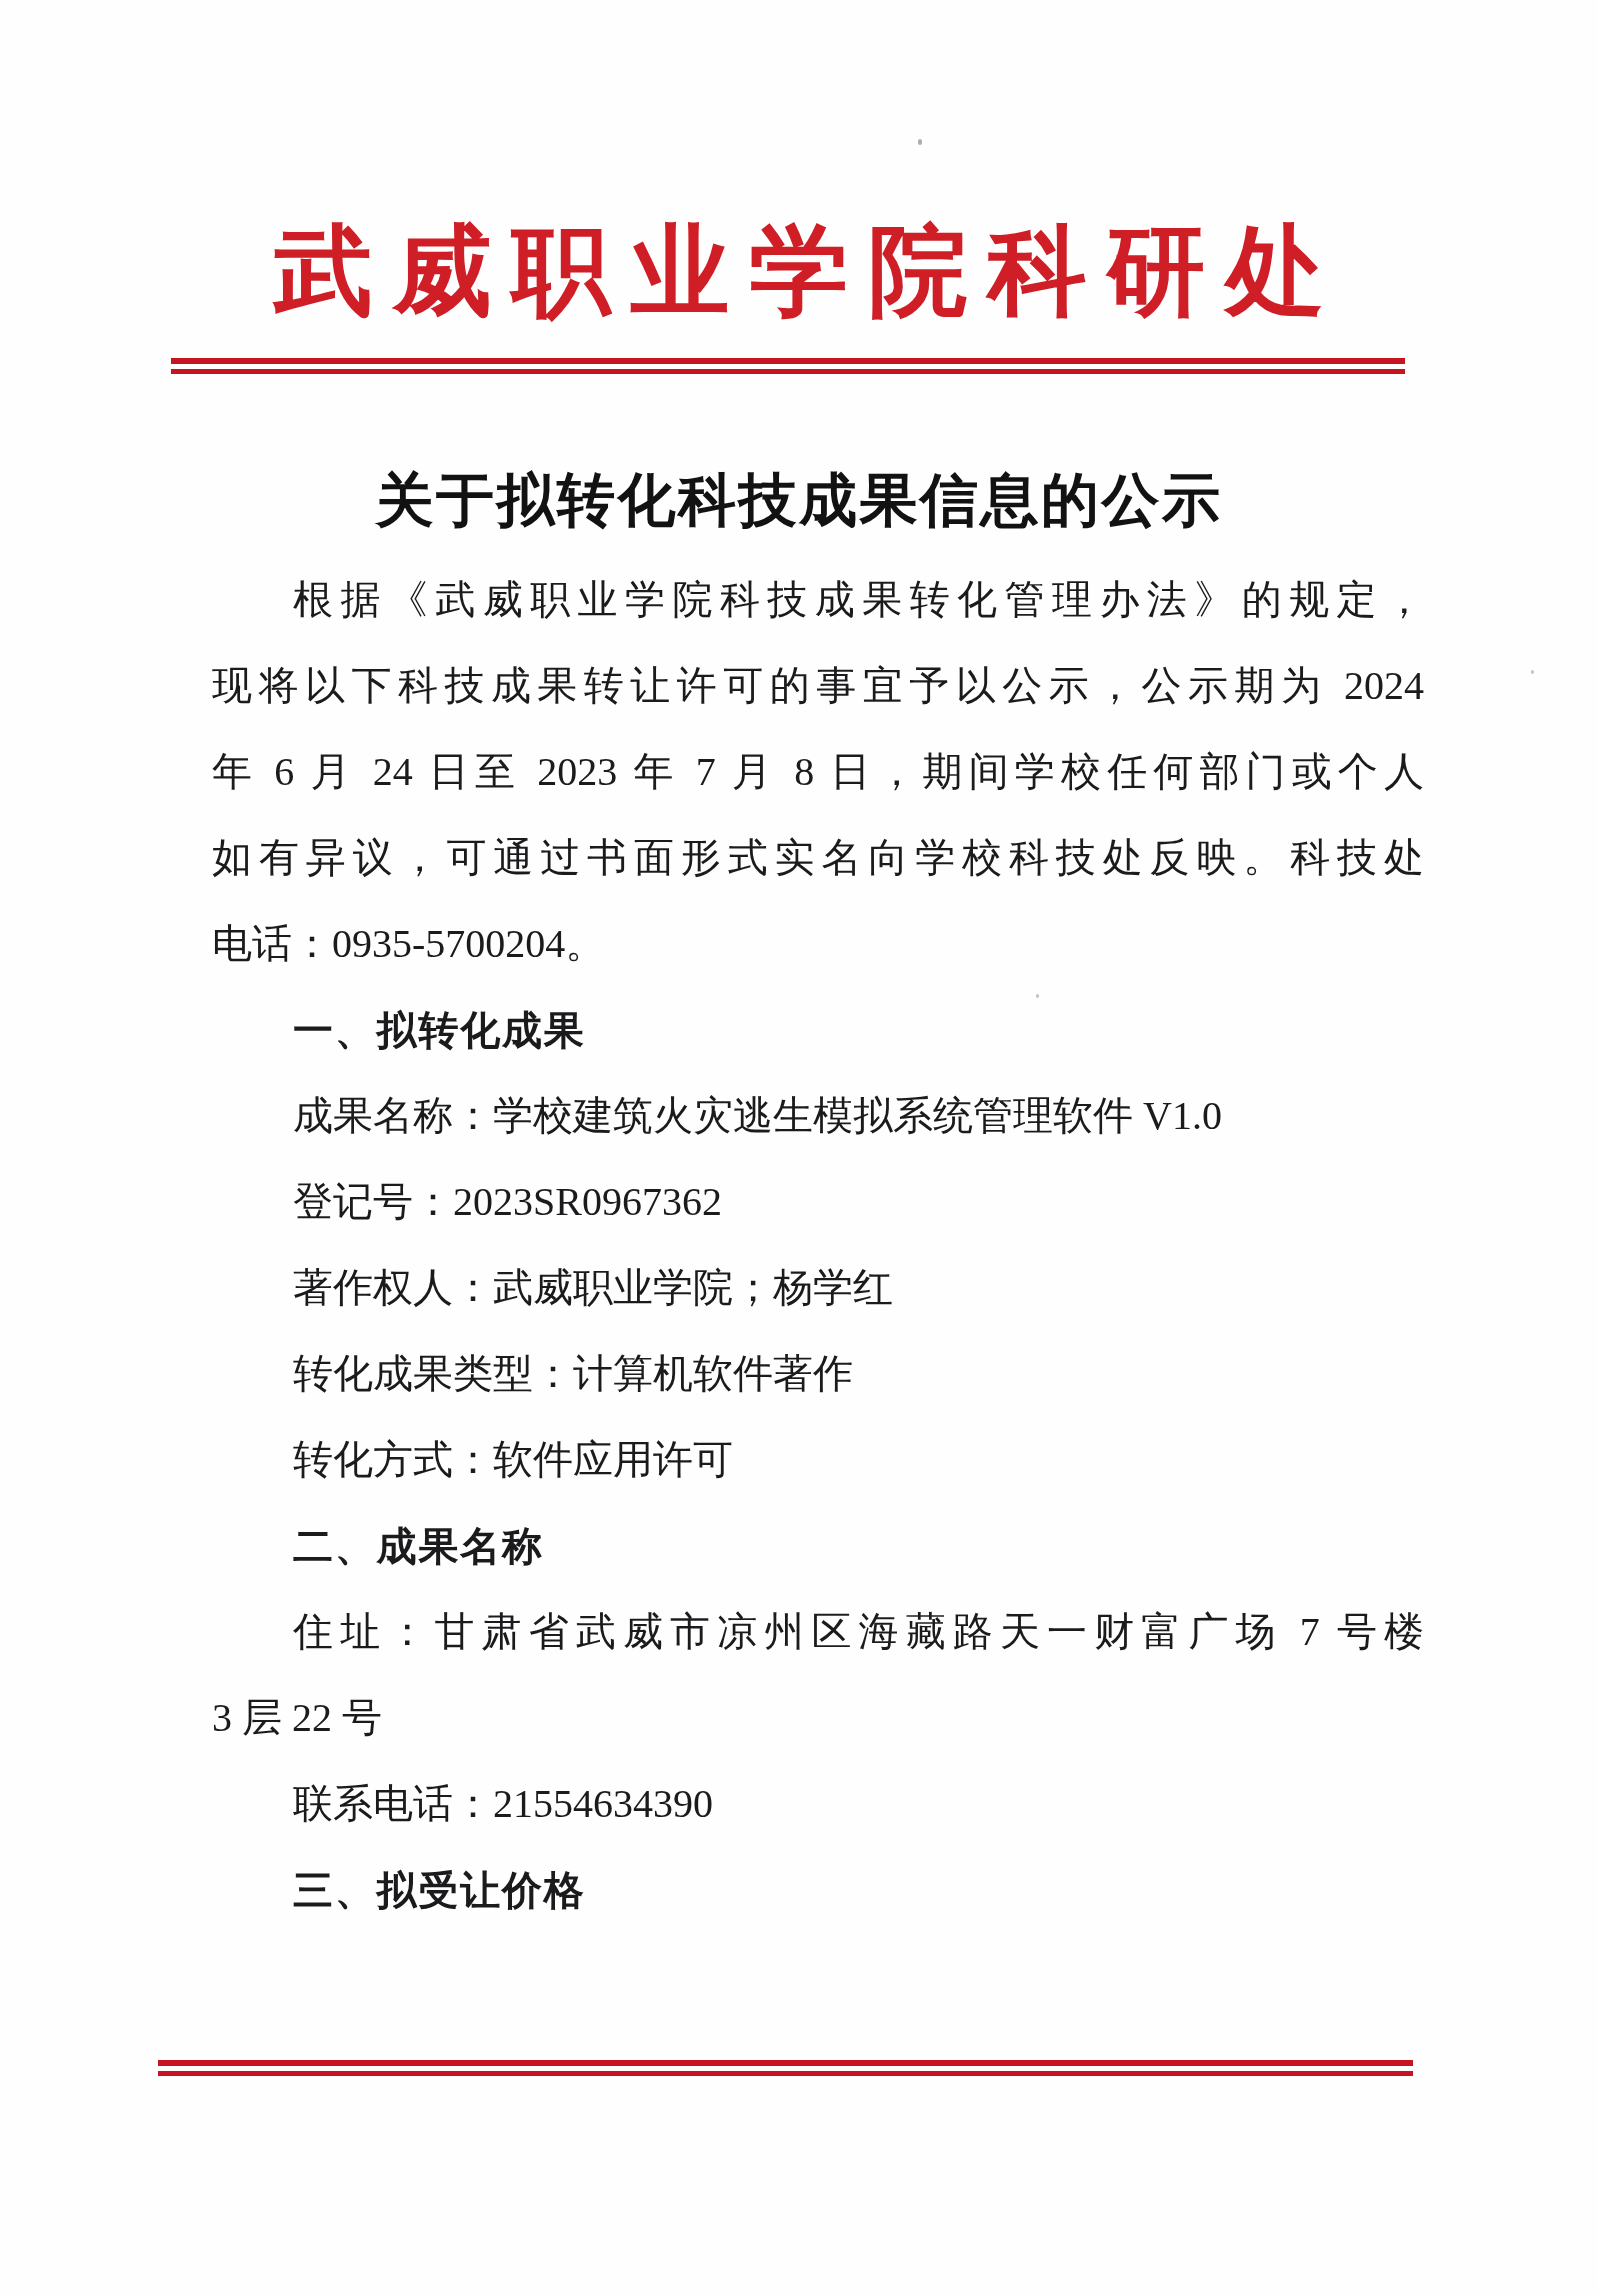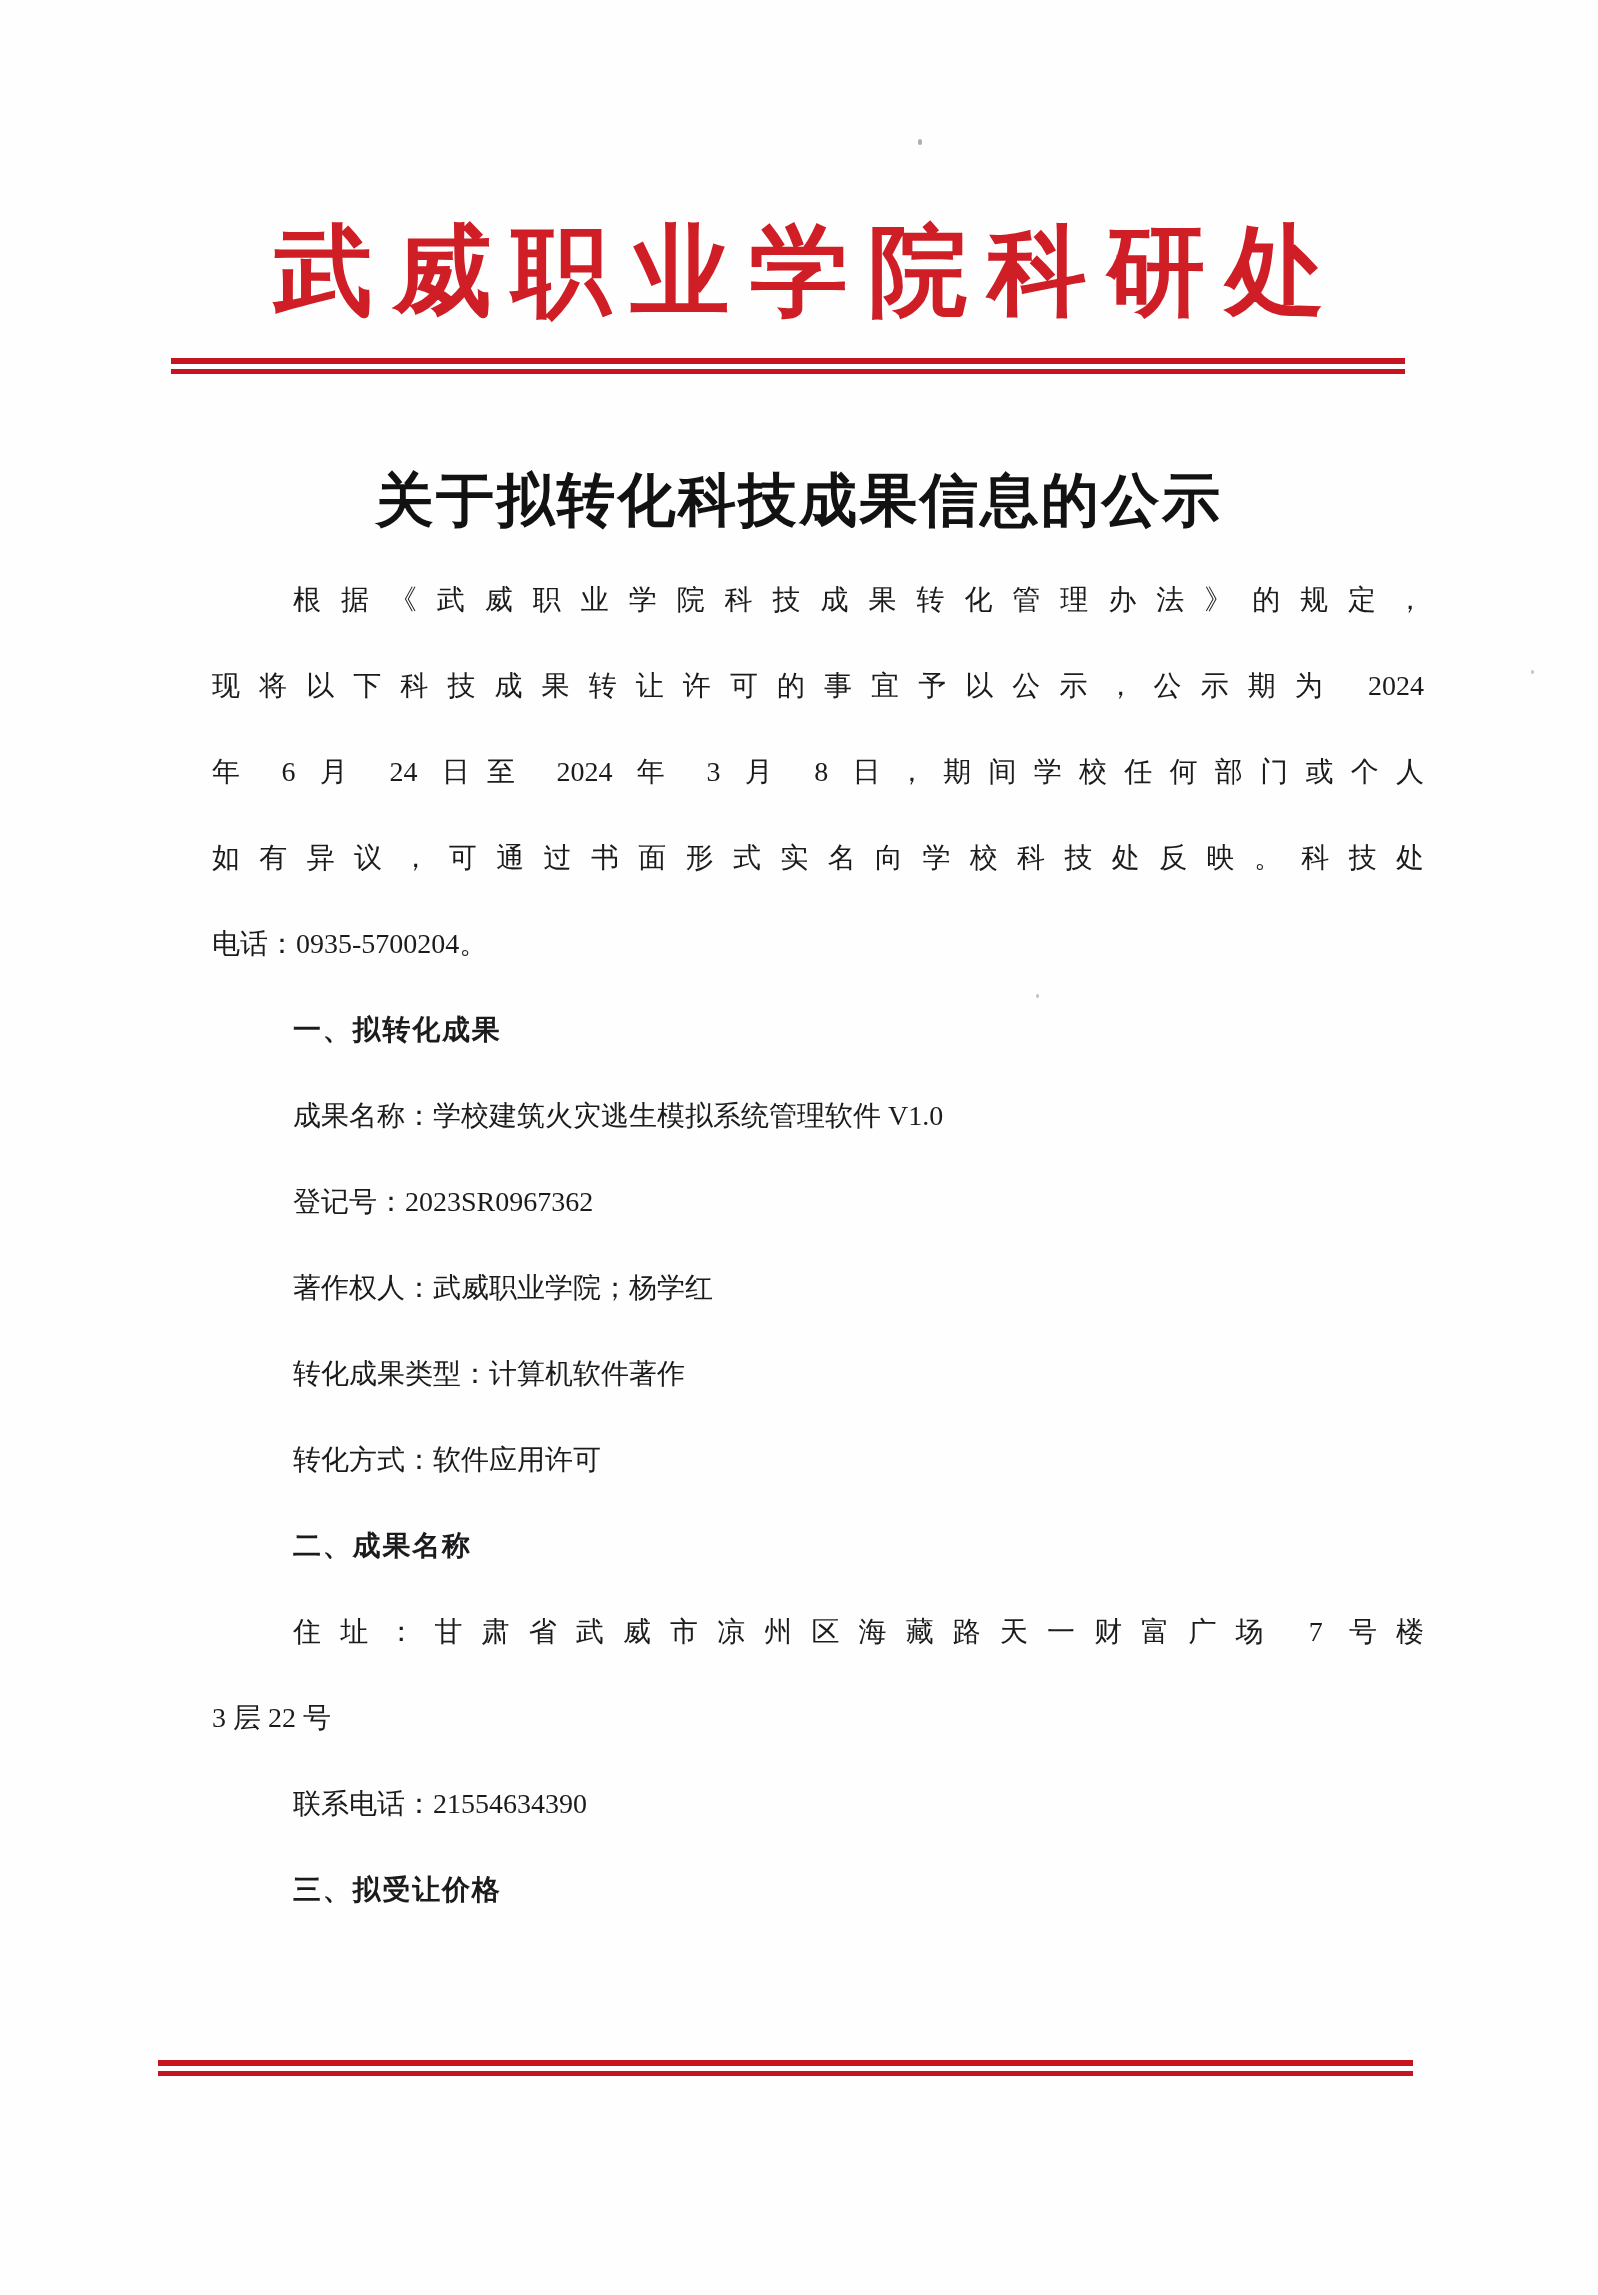--- a/index.html
+++ b/index.html
@@ -51,21 +51,21 @@
     letter-spacing:2.5px;
     white-space:nowrap;
     line-height:1.1;
   }
   
   .body-text{
     position:absolute;
     top:557px;
     left:212px;
     width:1212px;
-    font-size:28px;
+    font-size:40px;
     line-height:86px;
     color:var(--text-black);
   }
   .line{min-height:86px;}
   .line.indent{text-indent:81px;}
   .line.jfull{text-align:justify;text-align-last:justify;}
   .line.bold{font-weight:bold;font-family:"Liberation Sans","DejaVu Sans",sans-serif;letter-spacing:1.8px;}
   
   .scan-speck{
     position:absolute;width:4.3px;height:5.5px;border-radius:50%;
@@ -82,21 +82,21 @@
 
   <div class="letterhead-title">武威职业学院科研处</div>
 
   <div class="red-rule top"></div>
 
   <div class="document-title">关于拟转化科技成果信息的公示</div>
 
   <div class="body-text">
     <div class="line indent jfull">根据《武威职业学院科技成果转化管理办法》的规定，</div>
     <div class="line jfull">现将以下科技成果转让许可的事宜予以公示，公示期为 2024</div>
-    <div class="line jfull">年 6 月 24 日至 2024 年 3 月 8 日，期间学校任何部门或个人</div>
+    <div class="line jfull">年 6 月 24 日至 2023 年 7 月 8 日，期间学校任何部门或个人</div>
     <div class="line jfull">如有异议，可通过书面形式实名向学校科技处反映。科技处</div>
     <div class="line">电话：0935-5700204。</div>
     <div class="line indent bold">一、拟转化成果</div>
     <div class="line indent">成果名称：学校建筑火灾逃生模拟系统管理软件 V1.0</div>
     <div class="line indent">登记号：2023SR0967362</div>
     <div class="line indent">著作权人：武威职业学院；杨学红</div>
     <div class="line indent">转化成果类型：计算机软件著作</div>
     <div class="line indent">转化方式：软件应用许可</div>
     <div class="line indent bold">二、成果名称</div>
     <div class="line indent jfull">住址：甘肃省武威市凉州区海藏路天一财富广场 7 号楼</div>

